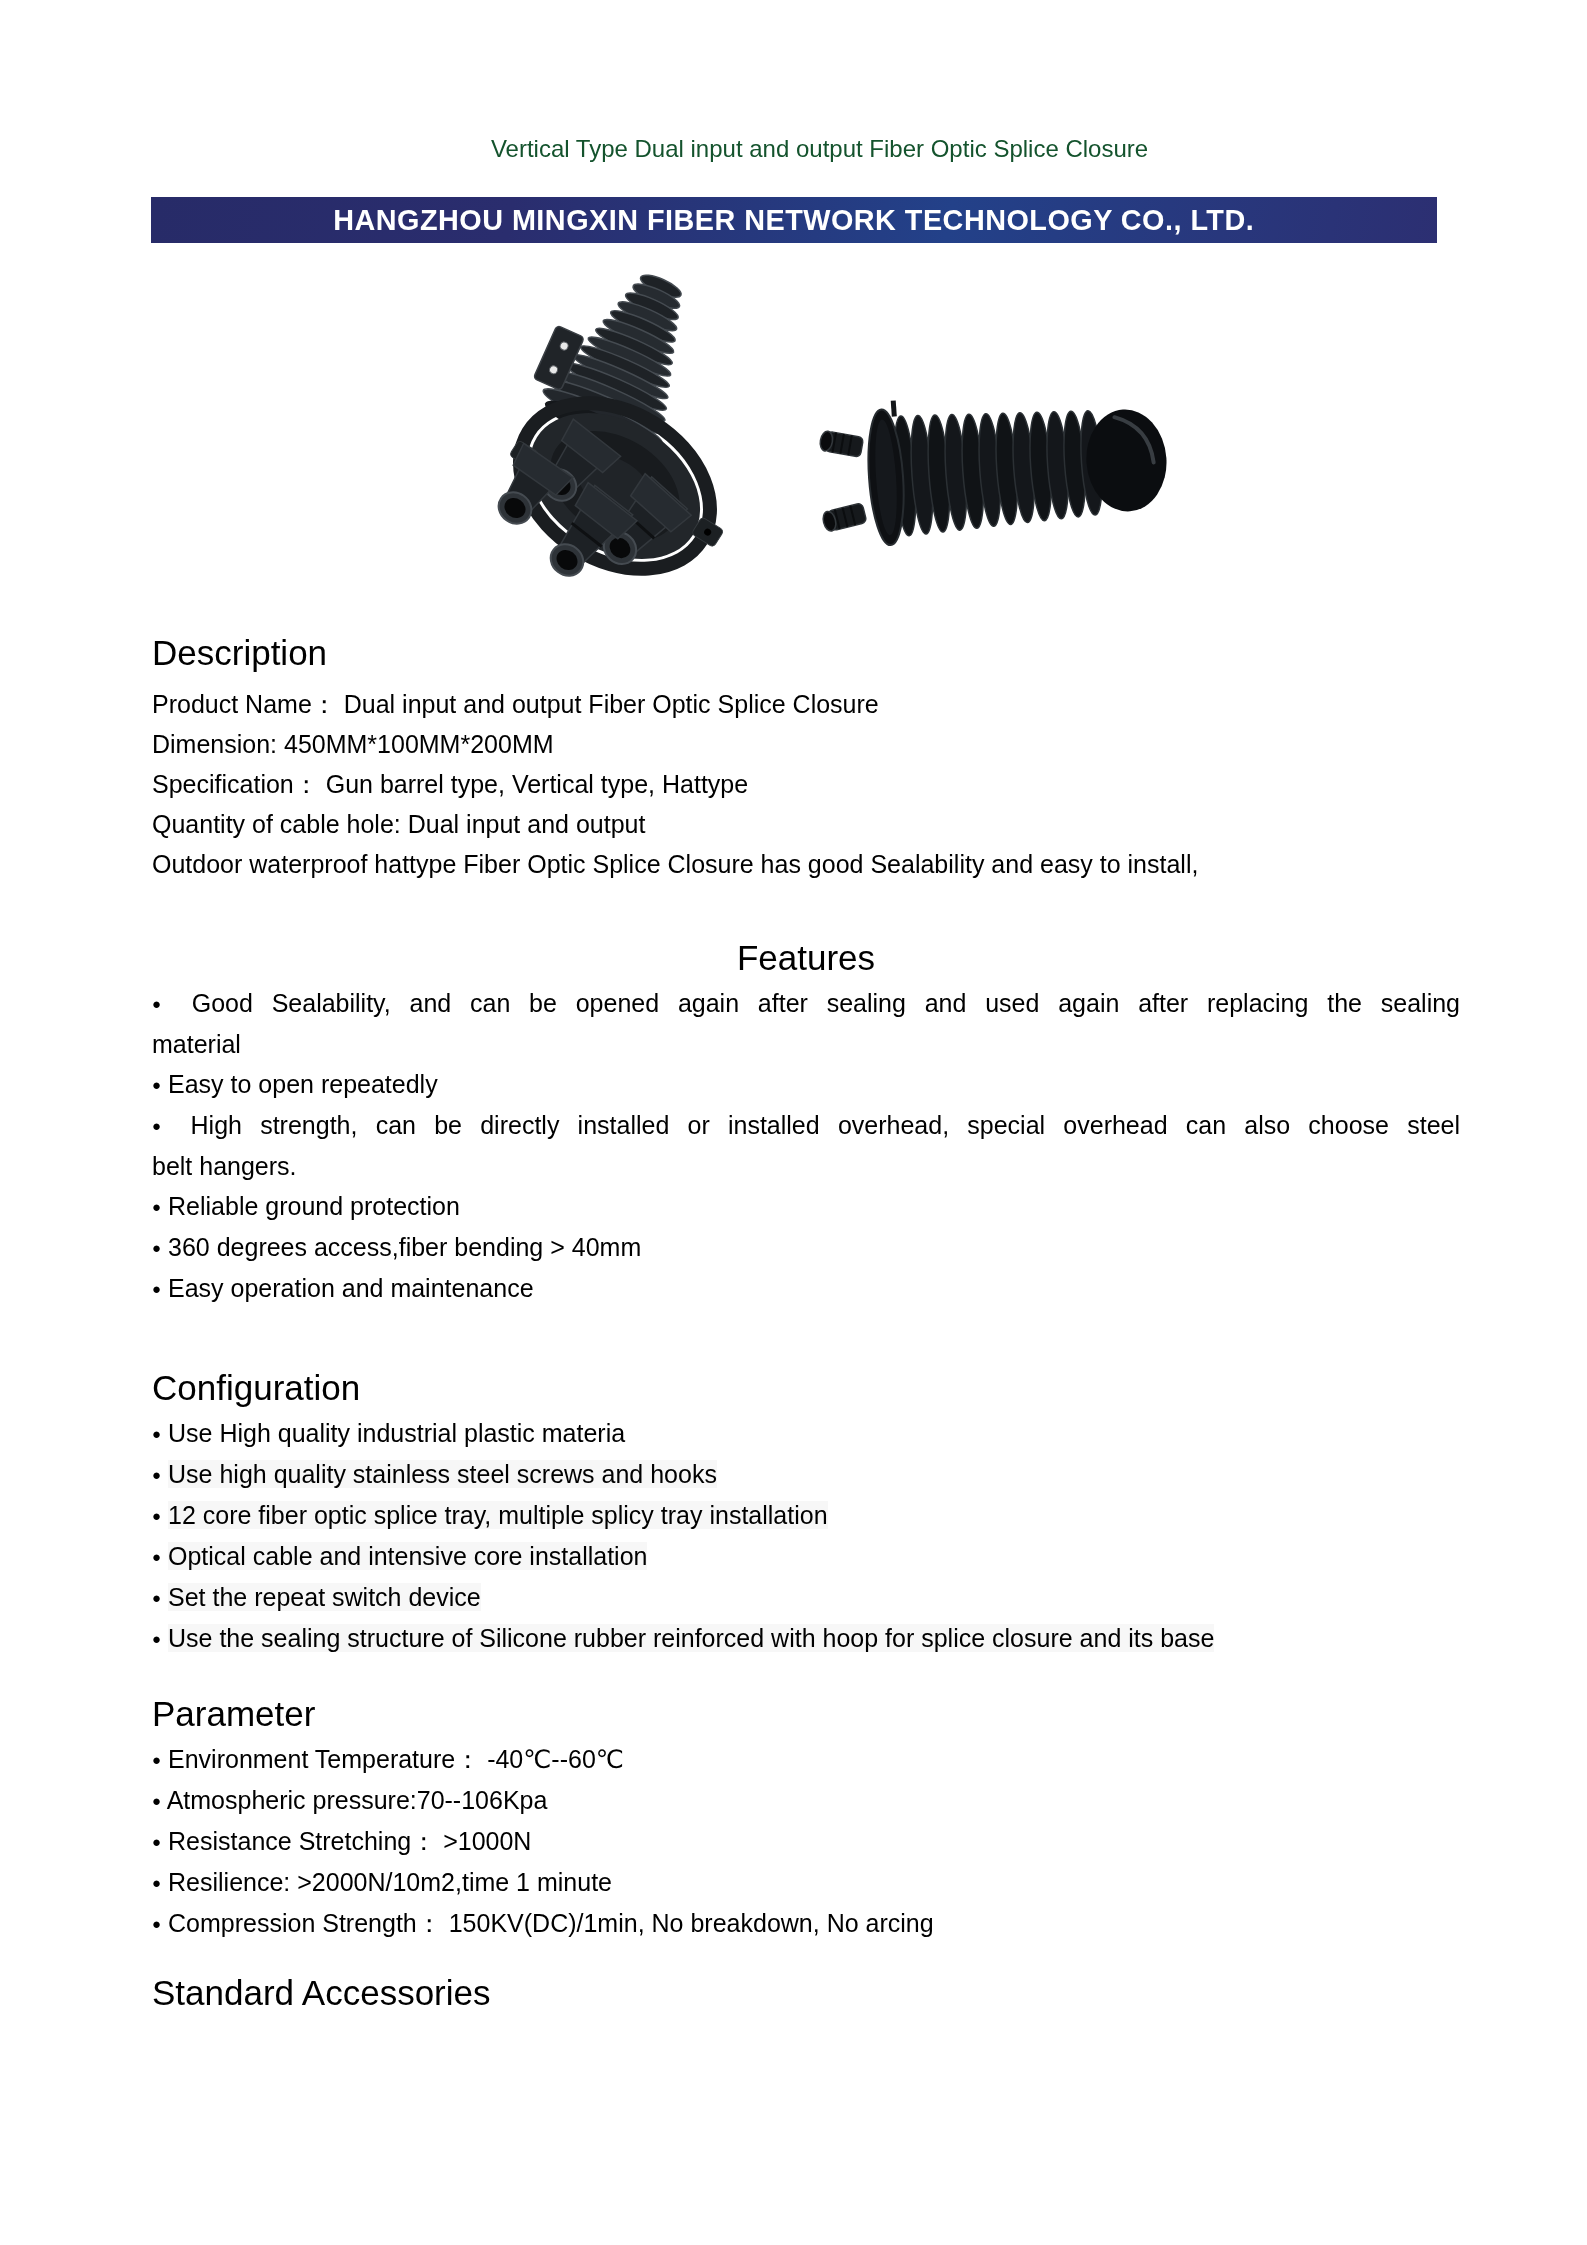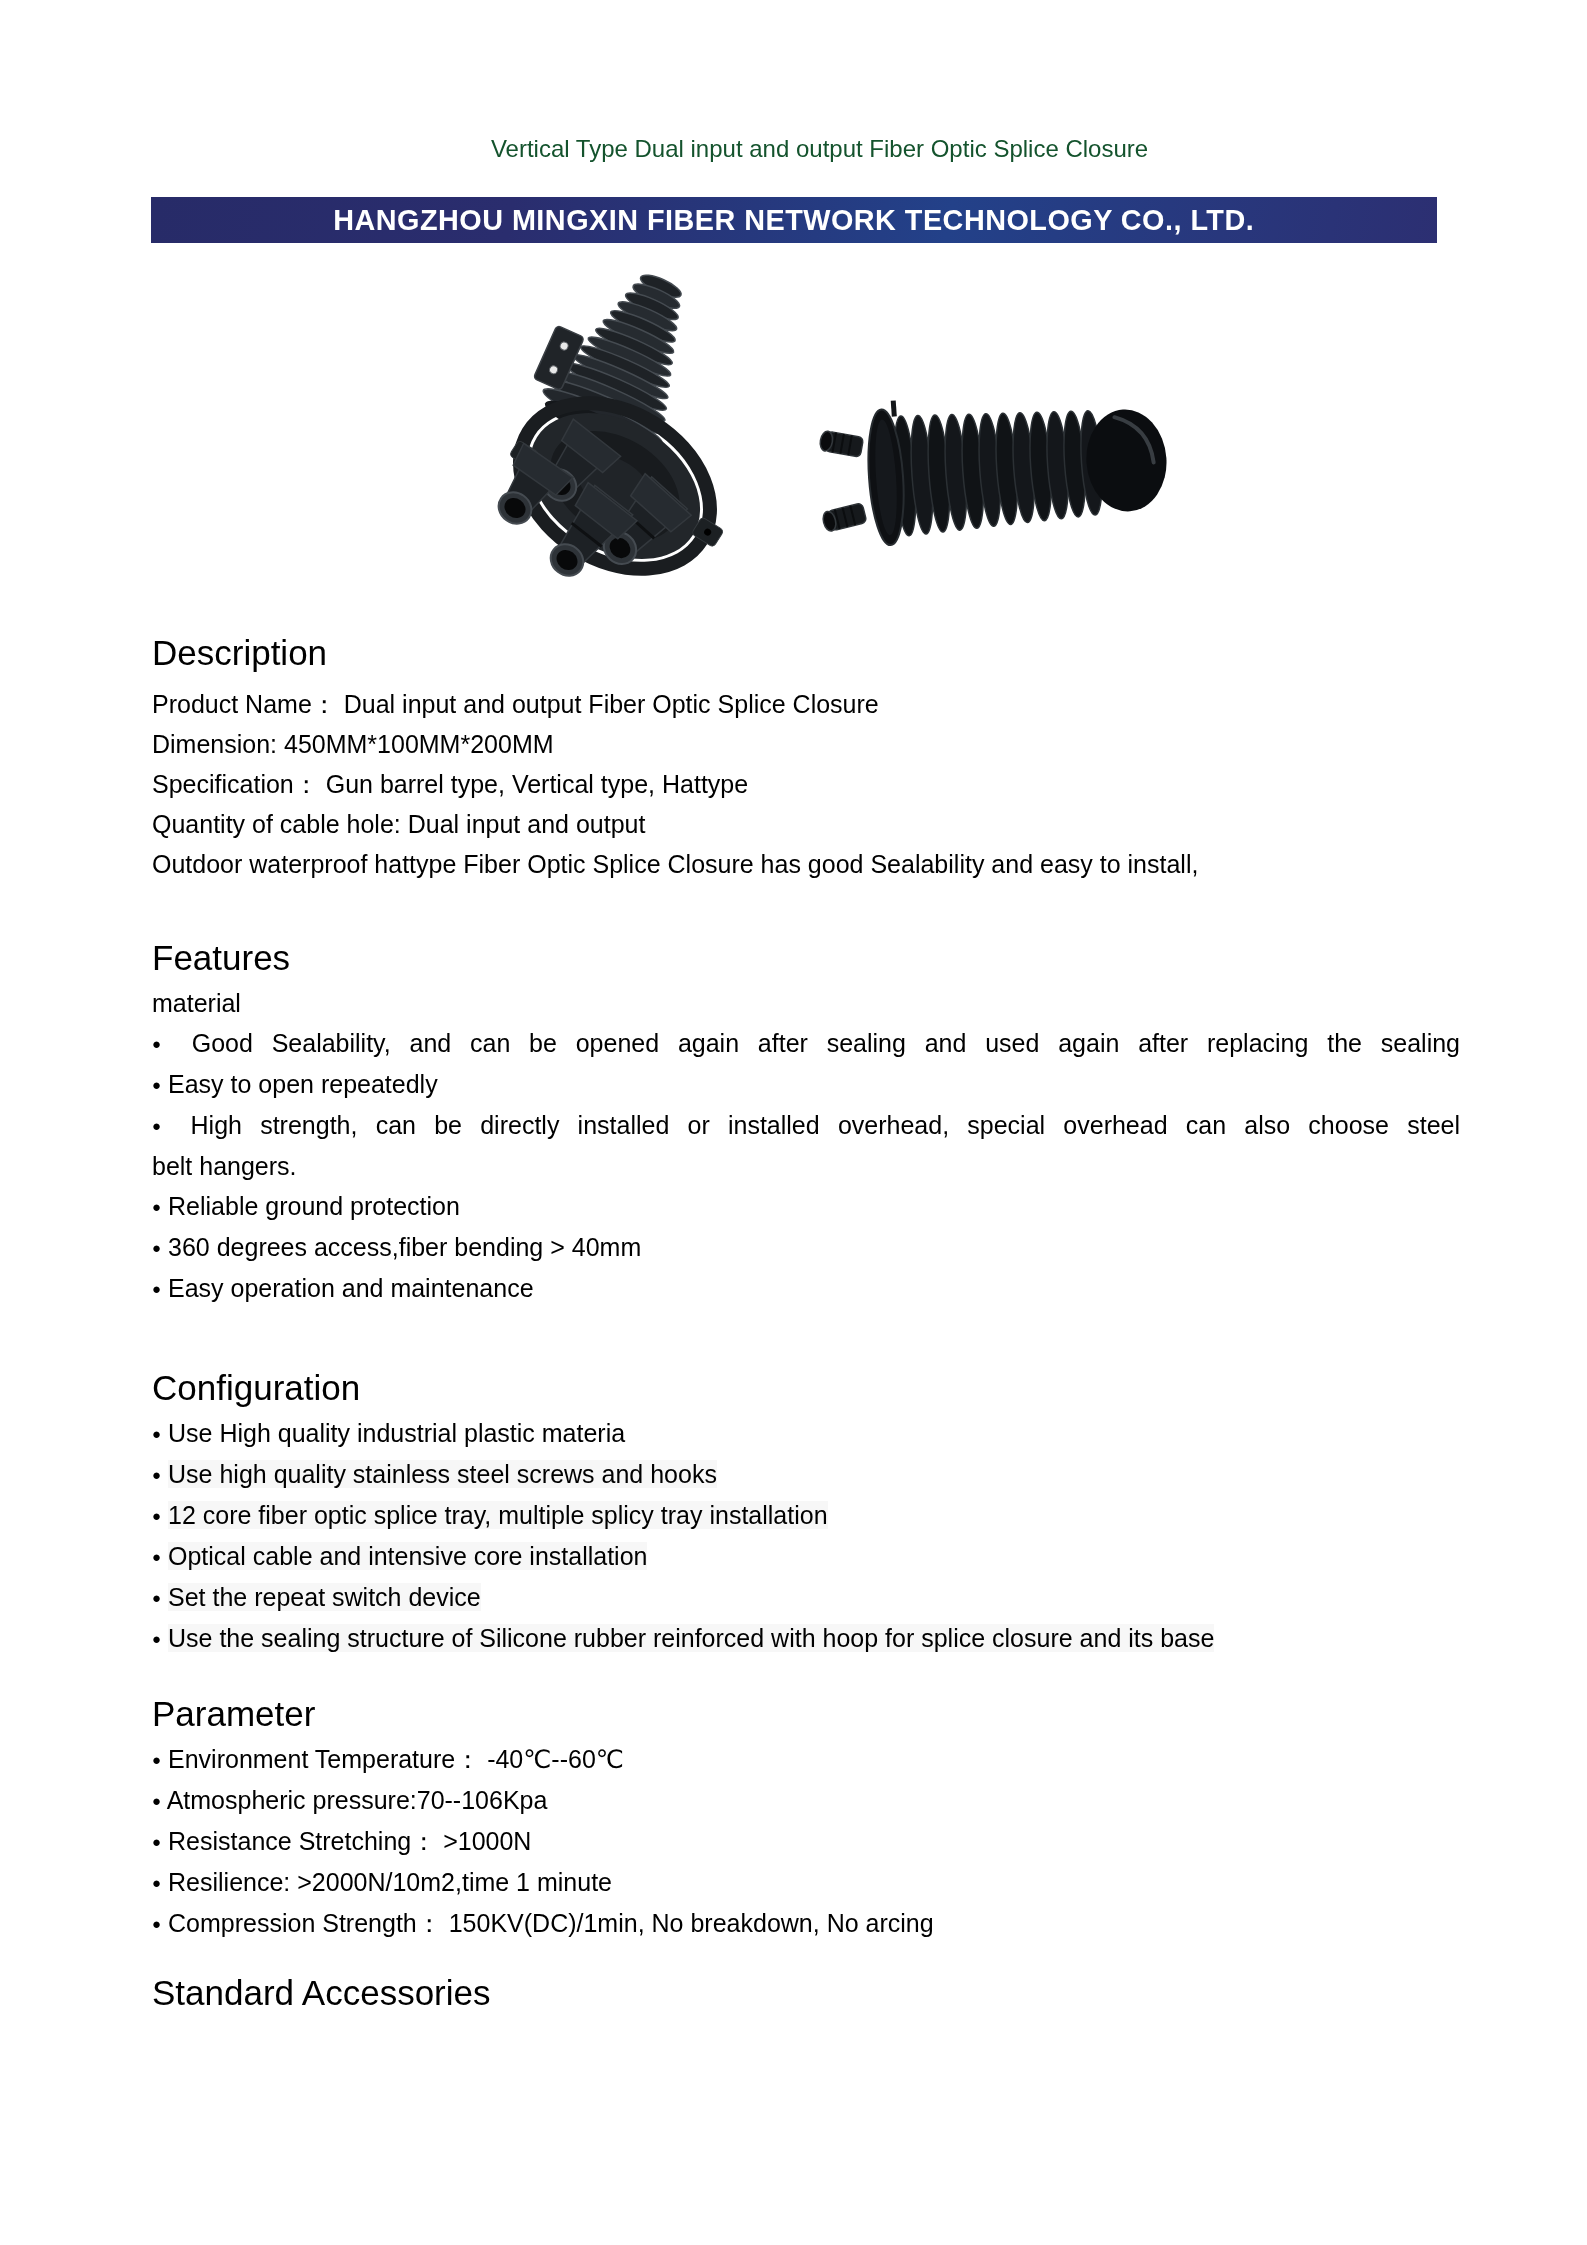--- a/index.html
+++ b/index.html
@@ -25,21 +25,21 @@
   }
   .photo { position:absolute; top:260px; left:430px; width:820px; height:370px; }
   .photo svg { position:absolute; }
   .svg-left  { left:35px; top:8px; }
   .svg-right { left:370px; top:128px; }
 
   .content { position:absolute; left:152px; top:603px; width:1308px;
              font-size:25px; line-height:40px;margin-top:27px; }
   h2 { font-size:35px; font-weight:400; line-height:46px; margin:0; padding:0; color:#000; }
   .mt-desc { margin-top:0; }
-  .mt-feat { margin-top:51px; }
+  .mt-feat { margin-top:51px;text-align:center; }
   .mt-conf { margin-top:56px; }
   .mt-par  { margin-top:32px; }
   .mt-acc  { margin-top:26px; }
   .lines   { margin-top:8px; }
   .bullets { margin-top:2px; }
   .bline { text-align:left; }
   .just  { text-align:justify; text-align-last:justify; }
   .bm { font-size:15px; vertical-align:3px; }
   .hl { background:#f7f7f7; }
 </style>
@@ -160,22 +160,22 @@
       <div class="bline">Product Name： Dual input and output Fiber Optic Splice Closure</div>
       <div class="bline">Dimension: 450MM*100MM*200MM</div>
       <div class="bline">Specification： Gun barrel type, Vertical type, Hattype</div>
       <div class="bline">Quantity of cable hole: Dual input and output</div>
       <div class="bline">Outdoor waterproof hattype Fiber Optic Splice Closure has good Sealability and easy to install,</div>
     </div>
 
     <h2 class="mt-feat">Features</h2>
     <div class="bullets">
       <div>
+        <div class="bline just"><span class="bm">●</span> <span>Good Sealability, and can be opened again after sealing and used again after replacing the sealing</span></div>
         <div class="bline"><span>material</span></div>
-        <div class="bline just"><span class="bm">●</span> <span>Good Sealability, and can be opened again after sealing and used again after replacing the sealing</span></div>
       </div>
       <div class="bline"><span class="bm">●</span> <span>Easy to open repeatedly</span></div>
       <div>
         <div class="bline just"><span class="bm">●</span> <span>High strength, can be directly installed or installed overhead, special overhead can also choose steel</span></div>
         <div class="bline"><span>belt hangers.</span></div>
       </div>
       <div class="bline"><span class="bm">●</span> <span>Reliable ground protection</span></div>
       <div class="bline"><span class="bm">●</span> <span>360 degrees access,fiber bending &gt; 40mm</span></div>
       <div class="bline"><span class="bm">●</span> <span>Easy operation and maintenance</span></div>
     </div>

